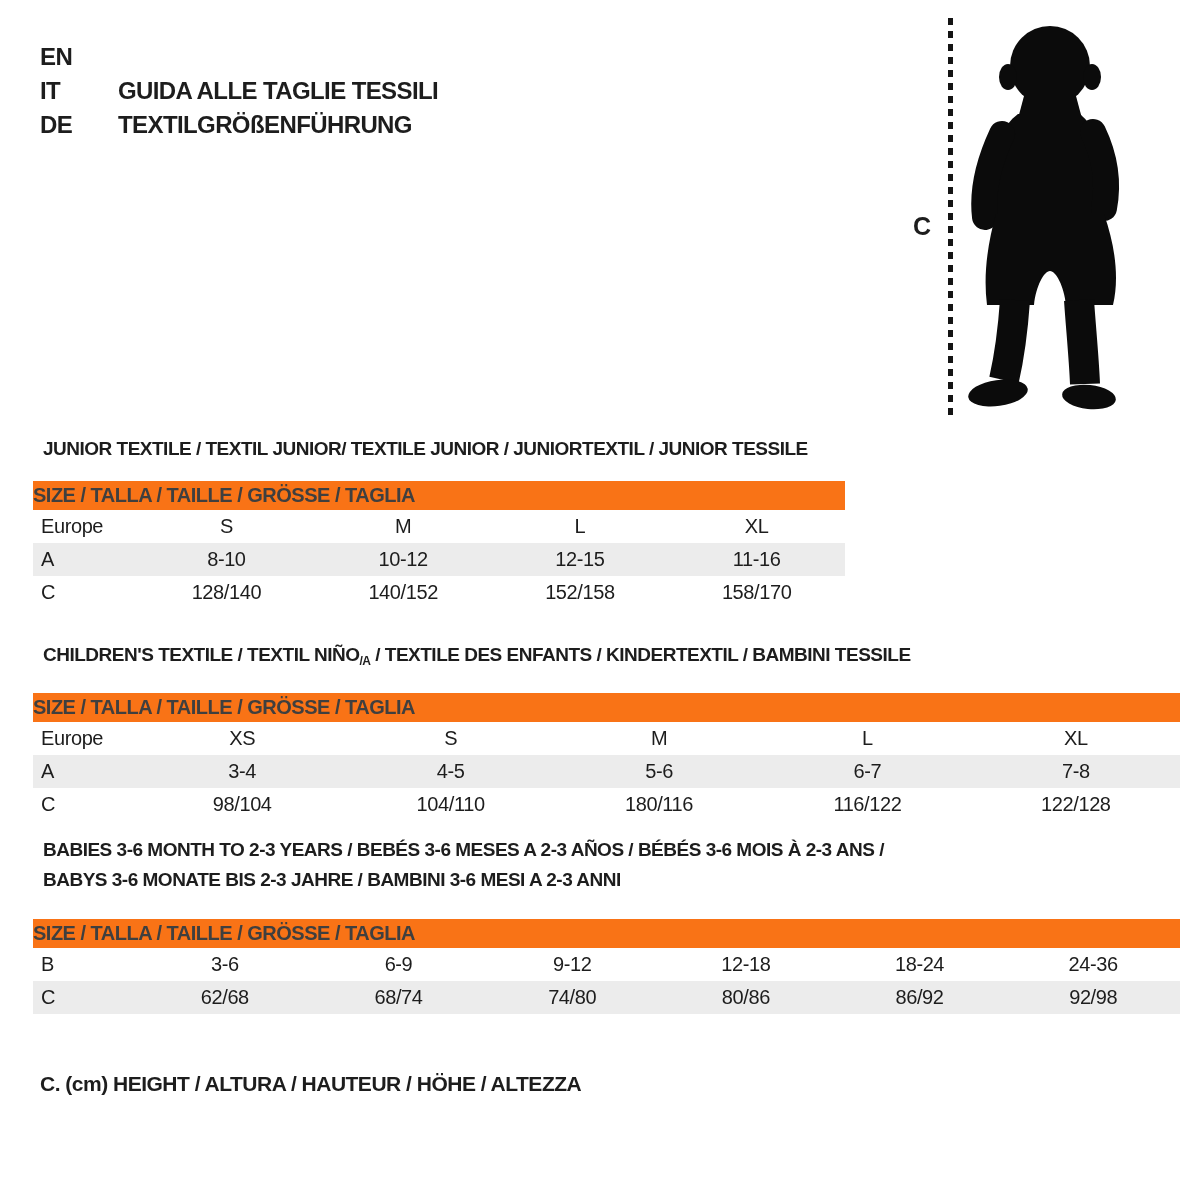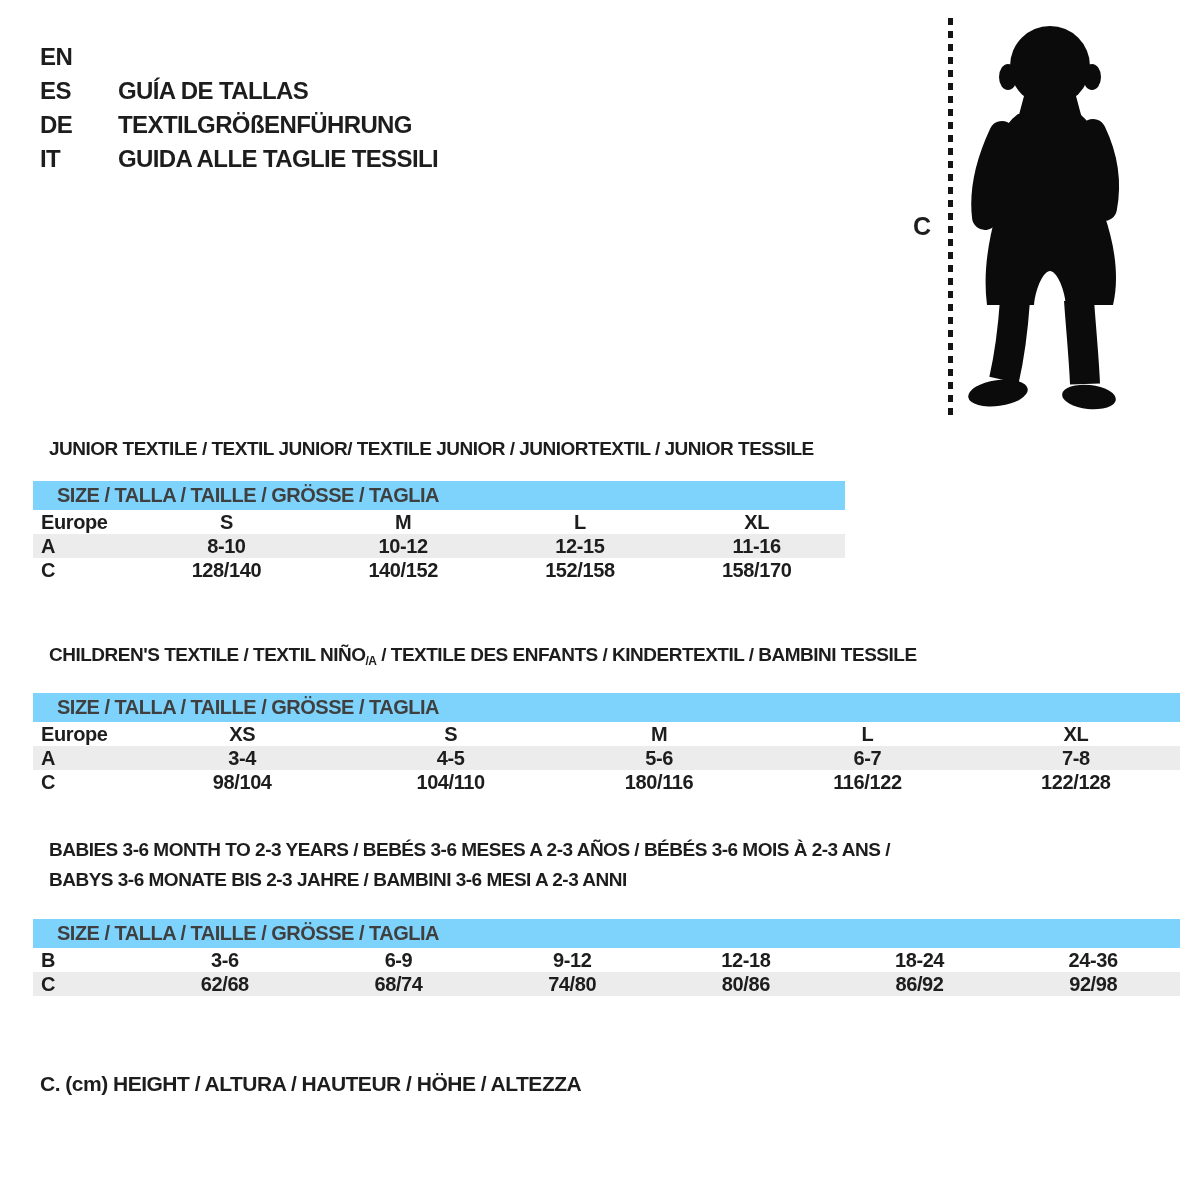--- a/index.html
+++ b/index.html
@@ -40,49 +40,49 @@
   }
   .silhouette { position: absolute; left: 958px; top: 14px; }
 
   
   .section { position: absolute; left: 33px; }
   .sec-junior   { top: 437px; width: 812px; }
   .sec-children { top: 643px; width: 1147px; }
   .sec-babies   { top: 838px; width: 1147px; }
 
   .sec-title {
-    margin-left: 16px;
+    margin-left: 10px;
     font-size: 19px;
     font-weight: 700;
     letter-spacing: -0.5px;
     white-space: nowrap;
     line-height: 24px;
   }
   .sec-title .sub { font-size: 12px; vertical-align: -4px; }
 
   .tbl { margin-top: 20px; }
   .sec-babies .tbl { margin-top: 27px; }
 
   .thead {
     height: 29px;
-    background: #7dd3fc;
+    background: #f97316;
     display: flex;
     align-items: center;
-    padding-left: 24px;
+    padding-left: 0;
     font-size: 20px;
     font-weight: 700;
     color: #3f3f3f;
     letter-spacing: -0.5px;
   }
   .trow {
     display: flex;
-    height: 24px;
+    height: 33px;
     align-items: center;
     font-size: 20px;
-    font-weight: 700;
+    font-weight: 400;
     letter-spacing: -0.4px;
   }
   .trow.shade { background: #ececec; }
   .tlabel { width: 105px; flex: 0 0 105px; padding-left: 8px; box-sizing: border-box; }
   .tcell { flex: 1; text-align: center; }
 
   
   .legend { position: absolute; left: 40px; top: 1066px; }
   .legend-line {
     font-size: 21px;
@@ -95,30 +95,26 @@
 </head>
 <body>
 
 <div class="page">
 
   <div class="langs">
     <div class="lang-row">
       <span class="lang-code">EN</span>
     </div>
     <div class="lang-row">
-      <span class="lang-code">ES</span>
-      <span class="lang-title">GUÍA DE TALLAS</span>
+      <span class="lang-code">IT</span>
+      <span class="lang-title">GUIDA ALLE TAGLIE TESSILI</span>
     </div>
     <div class="lang-row">
       <span class="lang-code">DE</span>
       <span class="lang-title">TEXTILGRÖßENFÜHRUNG</span>
-    </div>
-    <div class="lang-row">
-      <span class="lang-code">IT</span>
-      <span class="lang-title">GUIDA ALLE TAGLIE TESSILI</span>
     </div>
   </div>
 
   <span class="c-marker">C</span>
   <div class="vdash"></div>
   <div class="silhouette">
     <svg width="180" height="402" viewBox="0 0 180 402" xmlns="http://www.w3.org/2000/svg">
       <g fill="#0b0b0b" stroke="none">
         <circle cx="92" cy="52" r="40"></circle>
         <ellipse cx="50" cy="63" rx="9" ry="13"></ellipse>

